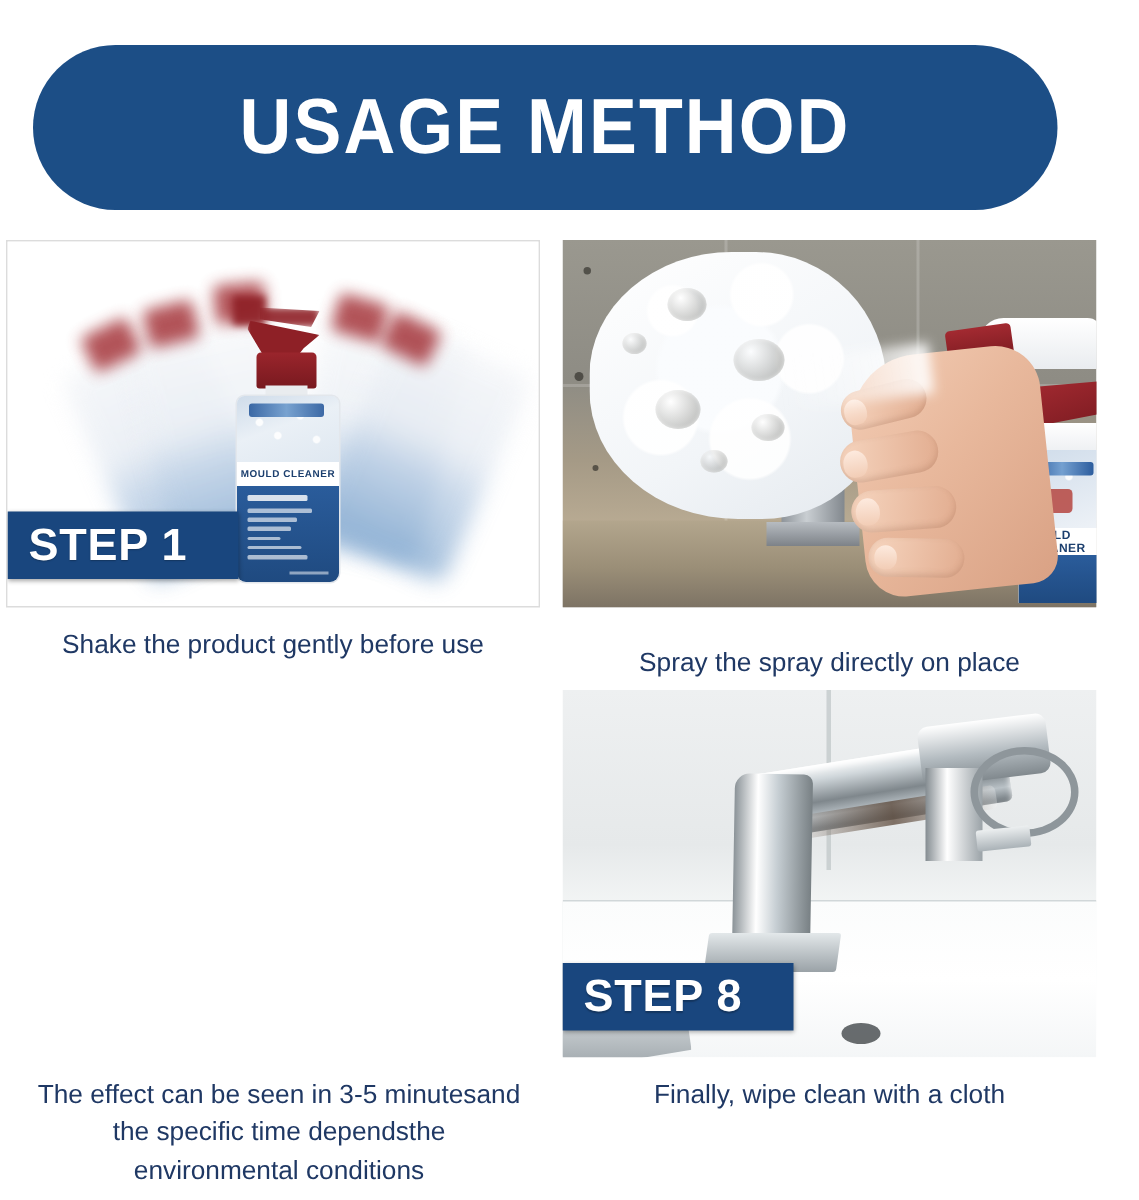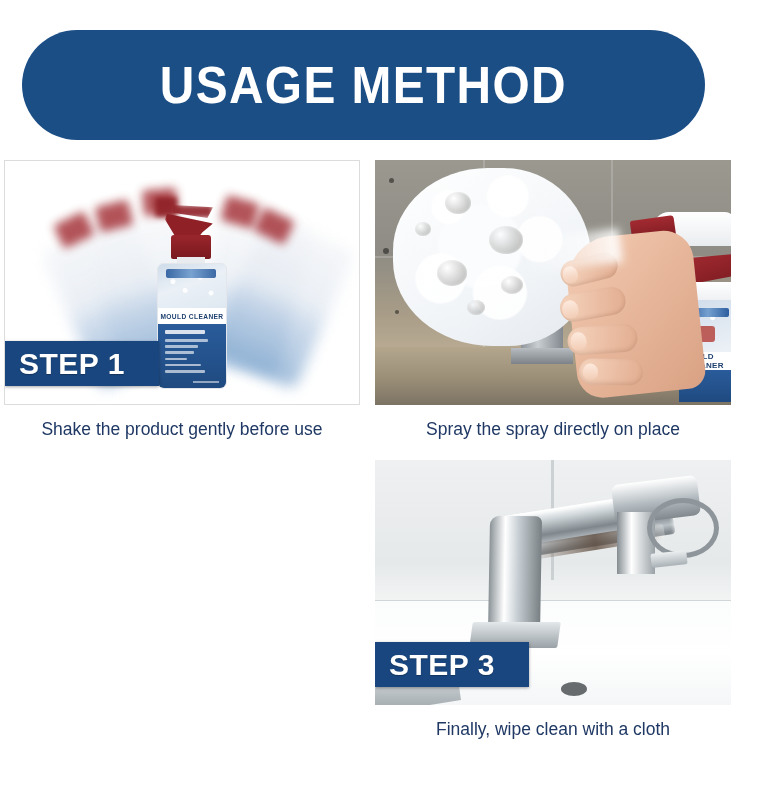--- a/index.html
+++ b/index.html
@@ -654,42 +654,43 @@
             <div class="b2-name">MOULD CLEANER</div>
             <div class="b2-blue"></div>
           </div>
         </div>
       </div>
     </div>
   </div>
 
   <div class="row-captions" style="height:55px">
     <div class="caption left" style="padding-top:12px">Shake the product gently before use</div>
-    <div class="caption right" style="padding-top:12px">Spray the spray directly on place</div>
+    <div class="caption right" style="padding-top:24px">Spray the spray directly on place</div>
   </div>
 
   <div class="row row-images">
 
 
     <div class="cell right">
       <div class="photo p4">
         <div class="grout4" style="left:176px; top:0; width:3px; height:120px;"></div>
         <div class="counter4"></div>
         <div class="spout"></div>
         <div class="spout-hl"></div>
         <div class="spout-neck"></div>
         <div class="spout-base"></div>
         <div class="handle"></div>
         <div class="handle-stem"></div>
         <div class="handle-loop"></div>
         <div class="tab"></div>
         <div class="drain4"></div>
         <div class="fg-fixture"></div>
       </div>
-      <div class="step-badge">STEP 3</div>
+      <div class="step-badge">STEP 8</div>
     </div>
   </div>
 
   <div class="row-captions" style="height:95px">
+    <div class="caption left" style="padding-top:12px; padding-left:18px; padding-right:10px; box-sizing:border-box;">The effect can be seen in 3-5 minutesand the specific time dependsthe environmental conditions</div>
     <div class="caption right" style="padding-top:12px">Finally, wipe clean with a cloth</div>
   </div>
 
 </div>
 
 </body></html>

